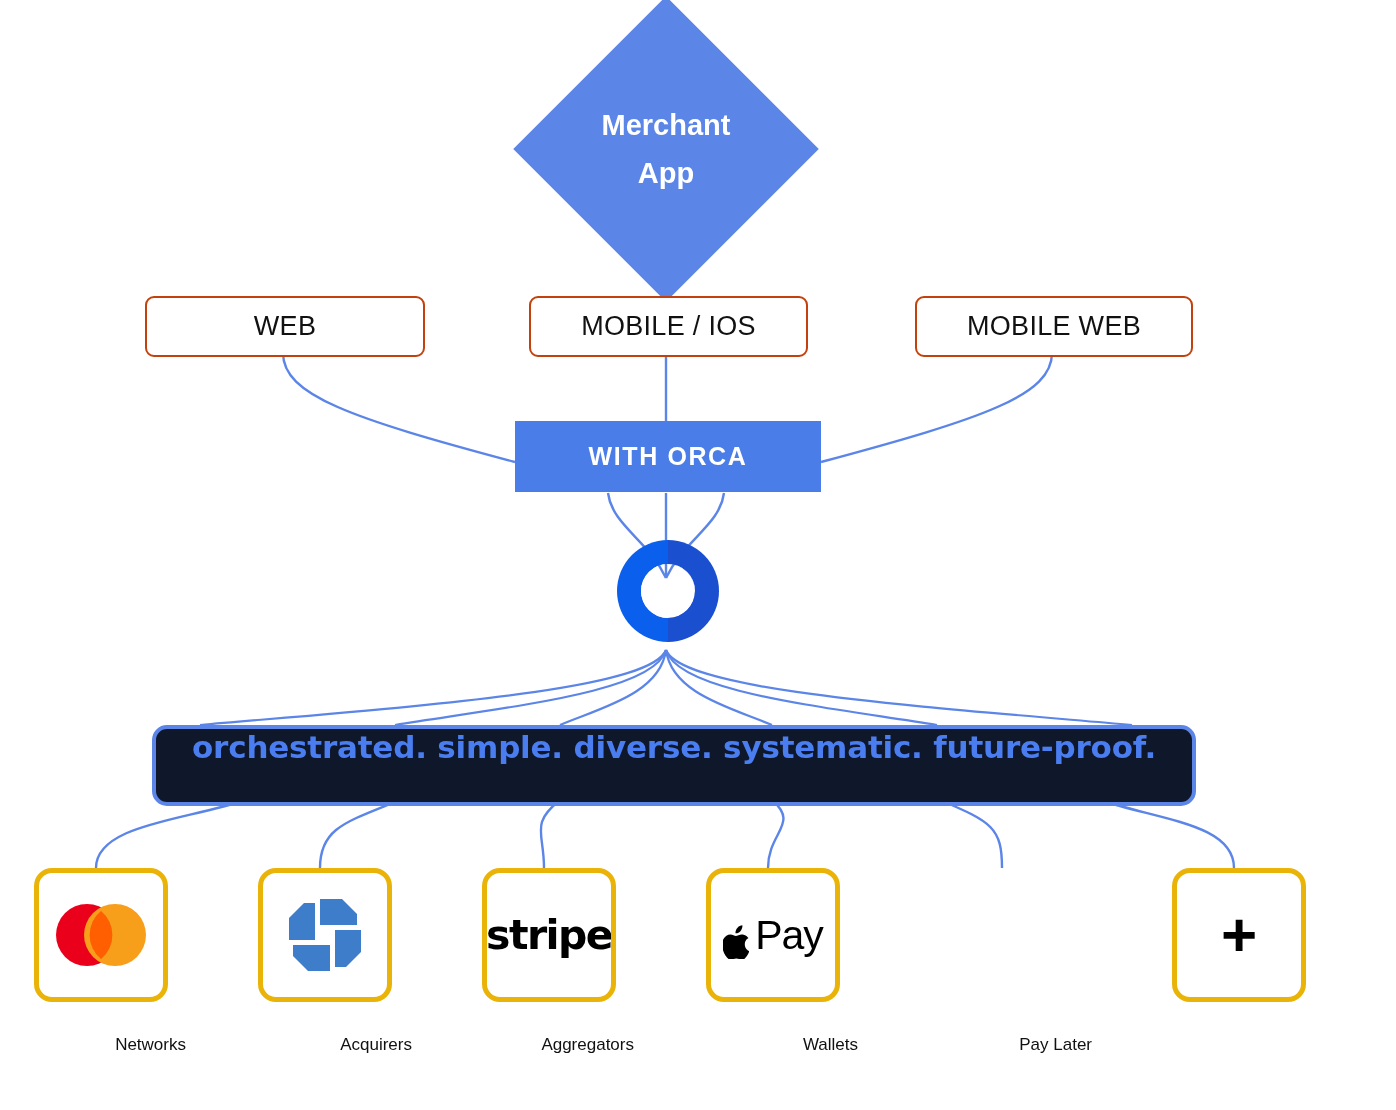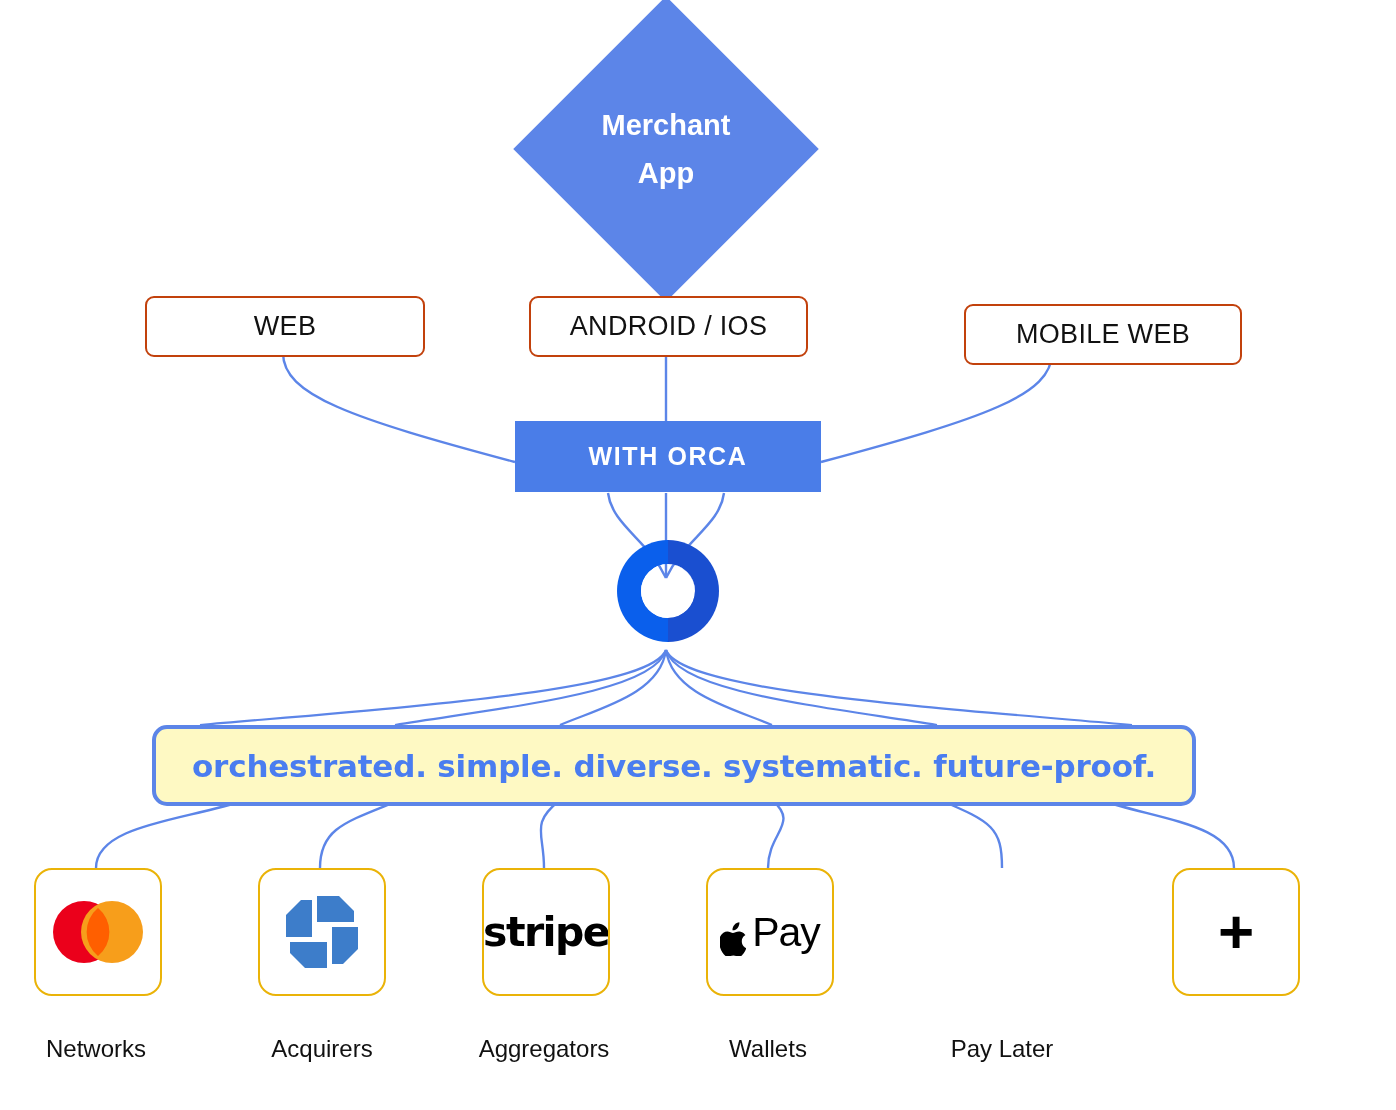--- a/index.html
+++ b/index.html
@@ -16,44 +16,44 @@
   .diamond-label{position:absolute;left:558px;top:41px;width:216px;height:216px;
            display:flex;flex-direction:column;align-items:center;justify-content:center;
            color:#ffffff;font-size:29px;font-weight:bold;line-height:1.25;text-align:center;gap:12px;}
 
   
   .chan{position:absolute;height:57px;border:2px solid #c2410c;border-radius:9px;
         background:#ffffff;display:flex;align-items:center;justify-content:center;
         color:#111111;font-size:27px;letter-spacing:.3px;}
   #chan-web{left:145px;top:296px;width:276px;}
   #chan-android{left:529px;top:296px;width:275px;}
-  #chan-mweb{left:964px;top:296px;width:274px;margin-top:8px;}
+  #chan-mweb{left:915px;top:296px;width:274px;}
 
   
   .orca-bar{position:absolute;left:515px;top:421px;width:306px;height:71px;
             background:#4A7DE8;display:flex;align-items:center;justify-content:center;
             color:#ffffff;font-size:25px;font-weight:bold;letter-spacing:1.6px;}
 
   
   .orca-logo{position:absolute;left:617px;top:535px;width:102px;height:112px;}
 
   
   .tagline{position:absolute;left:152px;top:725px;width:1036px;height:73px;
-           border:4px solid #5C85E8;border-radius:15px;background:#fef9c3;
-           display:flex;align-items:center;justify-content:center;}
+           border:4px solid #5C85E8;border-radius:15px;background:#0f172a;
+           display:flex;align-items:flex-start;justify-content:center;}
   .tagline span{color:#4A7DF0;font-size:31px;font-weight:bold;letter-spacing:-.2px;
                 font-family:"DejaVu Sans",sans-serif;}
 
   
   .tile{position:absolute;top:868px;width:124px;height:124px;
-        border:2px solid #eab308;border-radius:18px;background:#ffffff;
+        border:5px solid #eab308;border-radius:18px;background:#ffffff;
         display:flex;align-items:center;justify-content:center;overflow:hidden;}
 
-  .cat-label{position:absolute;top:1034px;text-align:center;color:#111111;
-             font-size:24px;line-height:1.28;}
+  .cat-label{position:absolute;top:1034px;text-align:right;color:#111111;
+             font-size:17px;line-height:1.28;}
 
   .wordmark{font-weight:bold;color:#000000;}
   .stripe-mark{font-size:41px;font-weight:bold;letter-spacing:-1.6px;
                font-family:"DejaVu Sans",sans-serif;}
   .klarna-mark{font-size:33px;font-weight:bold;letter-spacing:-1px;
                font-family:"DejaVu Sans",sans-serif;}
   .applepay-mark{display:flex;align-items:flex-end;gap:6px;}
   .applepay-mark .ap-text{font-size:41px;color:#000;letter-spacing:-1px;
                font-family:"Liberation Sans",sans-serif;}
   .plus-mark{font-size:62px;font-weight:bold;color:#000;line-height:.7;}
@@ -103,21 +103,21 @@
   <div class="diamond"></div>
   <div class="diamond-label">
     <span>Merchant</span>
     <span>App</span>
   </div>
 
   <div class="chan" id="chan-web">
     <span>WEB</span>
   </div>
   <div class="chan" id="chan-android">
-    <span>ANDROID / IOS</span>
+    <span>MOBILE / IOS</span>
   </div>
   <div class="chan" id="chan-mweb">
     <span>MOBILE WEB</span>
   </div>
 
   <div class="orca-bar">
     <span>WITH ORCA</span>
   </div>
 
   <div class="orca-logo">

